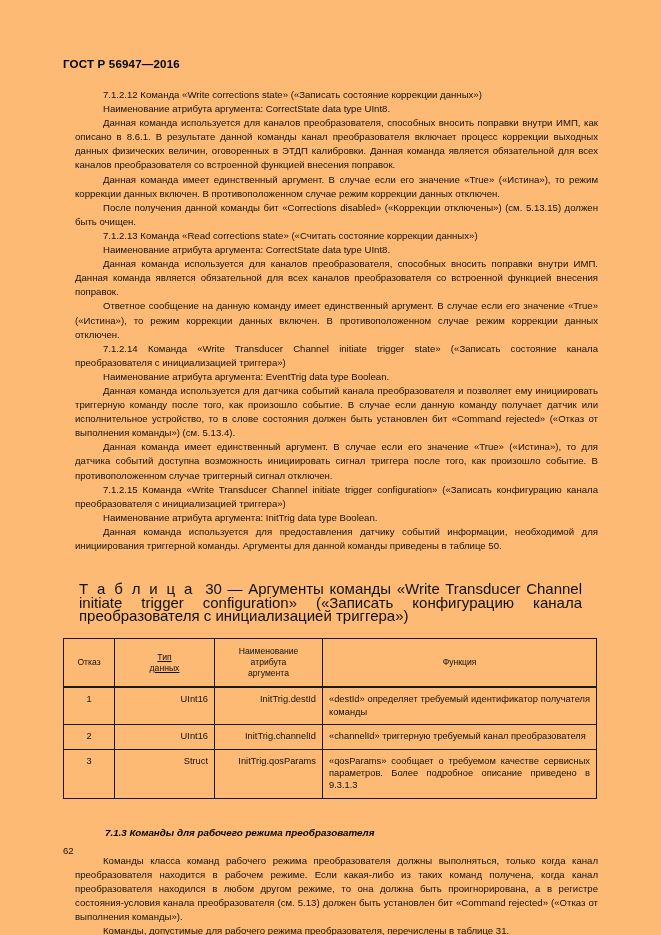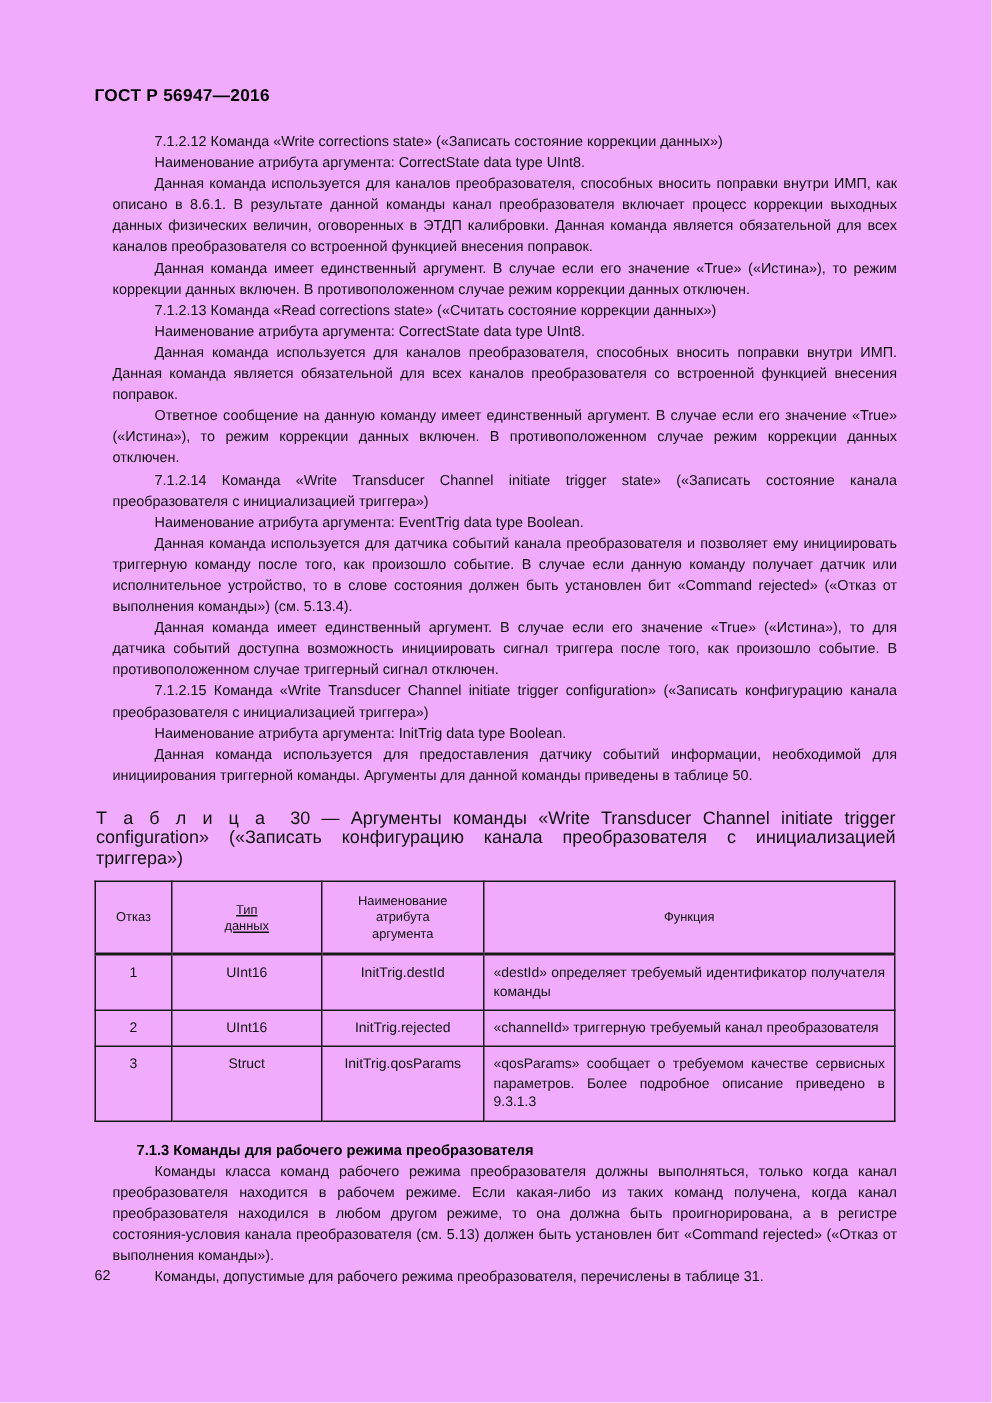--- a/index.html
+++ b/index.html
@@ -8,21 +8,21 @@
     background: #ffffff;
   }
   body {
     font-family: "Liberation Sans", sans-serif;
     color: #111111;
   }
   .page {
     position: relative;
     width: 661px;
     height: 935px;
-    background: #f0abfc;
+    background: #fdba74;
     overflow: hidden;
     box-sizing: border-box;
   }
   .page-header {
     position: absolute;
     top: 58px;
     left: 63px;
     font-size: 11.5px;
     font-weight: bold;
     letter-spacing: 0.2px;
@@ -38,33 +38,34 @@
     margin: 0 0 0 12px;
     font-size: 9.6px;
     line-height: 14.1px;
     text-align: justify;
     text-indent: 28px;
     color: #111;
     -webkit-hyphens: none;
     hyphens: none;
   }
   .section-head {
-    margin: 0;
+    margin: 14px;
     font-size: 9.8px;
     font-weight: bold;
     line-height: 14.1px;
     text-indent: 28px;
     color: #000;
+    font-style: italic;
   }
   .spacer-lg { height: 13px; }
 
   
   .tbl-caption {
-    margin: 1px;
-    font-size: 12px;
+    margin: 16px;
+    font-size: 15px;
     line-height: 13.4px;
     text-align: justify;
     color: #111;
   }
   .tbl-caption .tbl-word {
     letter-spacing: 1.6px;
   }
 
   
   table.arg-table {
@@ -91,21 +92,21 @@
   }
   table.arg-table tbody td {
     font-size: 9.3px;
     line-height: 12.4px;
   }
   td.c-field {
     text-align: center;
     vertical-align: middle;
   }
   td.c-type, td.c-attr {
-    text-align: center;
+    text-align: right;
   }
   td.c-func {
     text-align: justify;
   }
   .col-field { width: 38px; }
   .col-type  { width: 87px; text-decoration: underline; }
   .col-attr  { width: 95px; }
   .col-func  { width: auto; }
 
   .page-number {
@@ -124,20 +125,21 @@
 
   <div class="page-header">ГОСТ Р 56947—2016</div>
 
   <div class="content">
 
     <div>
       <p class="body-par">7.1.2.12 Команда «Write corrections state» («Записать состояние коррекции данных»)</p>
       <p class="body-par">Наименование атрибута аргумента: CorrectState data type UInt8.</p>
       <p class="body-par">Данная команда используется для каналов преобразователя, способных вносить поправки внутри ИМП, как описано в 8.6.1. В результате данной команды канал преобразователя включает процесс коррекции выходных данных физических величин, оговоренных в ЭТДП калибровки. Данная команда является обязательной для всех каналов преобразователя со встроенной функцией внесения поправок.</p>
       <p class="body-par">Данная команда имеет единственный аргумент. В случае если его значение «True» («Истина»), то режим коррекции данных включен. В противоположенном случае режим коррекции данных отключен.</p>
+      <p class="body-par">После получения данной команды бит «Corrections disabled» («Коррекции отключены») (см. 5.13.15) должен быть очищен.</p>
     </div>
 
     <div>
       <p class="body-par">7.1.2.13 Команда «Read corrections state» («Считать состояние коррекции данных»)</p>
       <p class="body-par">Наименование атрибута аргумента: CorrectState data type UInt8.</p>
       <p class="body-par">Данная команда используется для каналов преобразователя, способных вносить поправки внутри ИМП. Данная команда является обязательной для всех каналов преобразователя со встроенной функцией внесения поправок.</p>
       <p class="body-par">Ответное сообщение на данную команду имеет единственный аргумент. В случае если его значение «True» («Истина»), то режим коррекции данных включен. В противоположенном случае режим коррекции данных отключен.</p>
     </div>
 
     <div>
@@ -179,21 +181,21 @@
       <tbody>
         <tr>
           <td class="c-field">1</td>
           <td class="c-type">UInt16</td>
           <td class="c-attr">InitTrig.destId</td>
           <td class="c-func">«destId» определяет требуемый идентификатор получателя команды</td>
         </tr>
         <tr>
           <td class="c-field">2</td>
           <td class="c-type">UInt16</td>
-          <td class="c-attr">InitTrig.rejected</td>
+          <td class="c-attr">InitTrig.channelId</td>
           <td class="c-func">«channelId» триггерную требуемый канал преобразователя</td>
         </tr>
         <tr>
           <td class="c-field">3</td>
           <td class="c-type">Struct</td>
           <td class="c-attr">InitTrig.qosParams</td>
           <td class="c-func">«qosParams» сообщает о требуемом качестве сервисных параметров. Более подробное описание приведено в 9.3.1.3</td>
         </tr>
       </tbody>
     </table>

